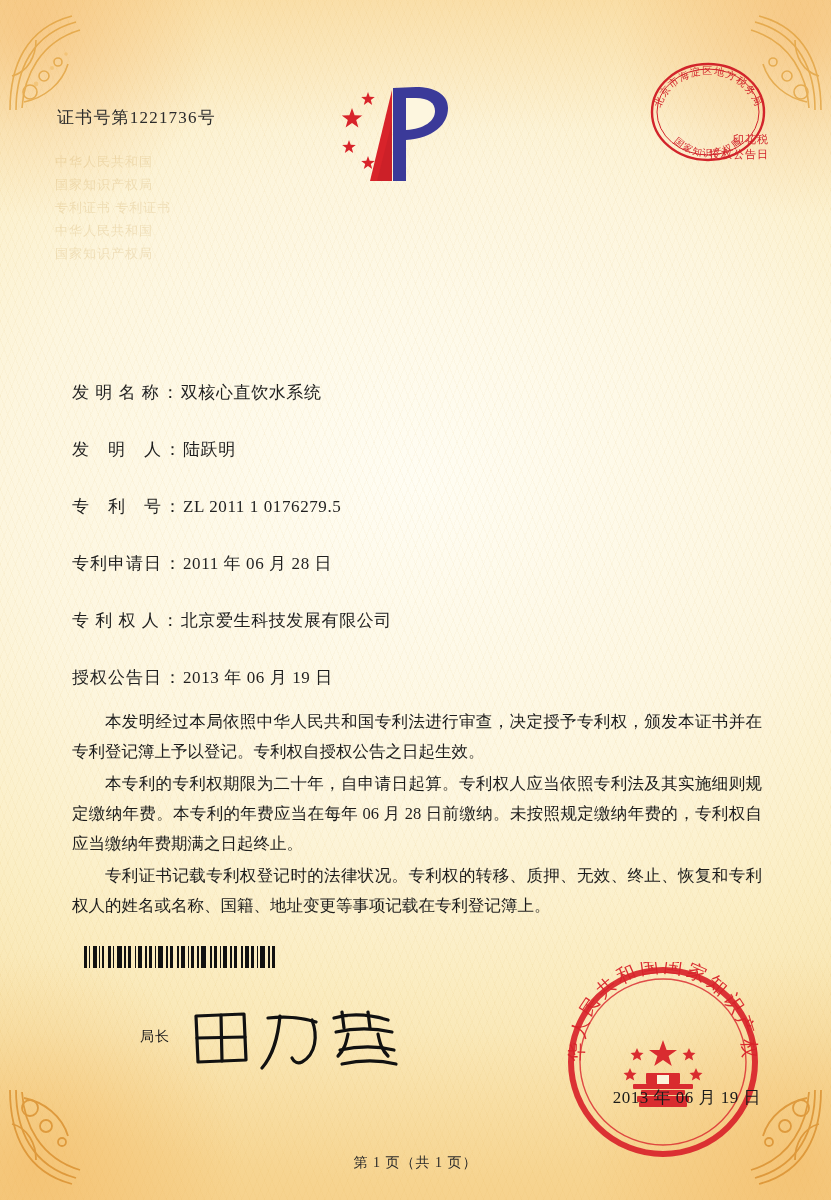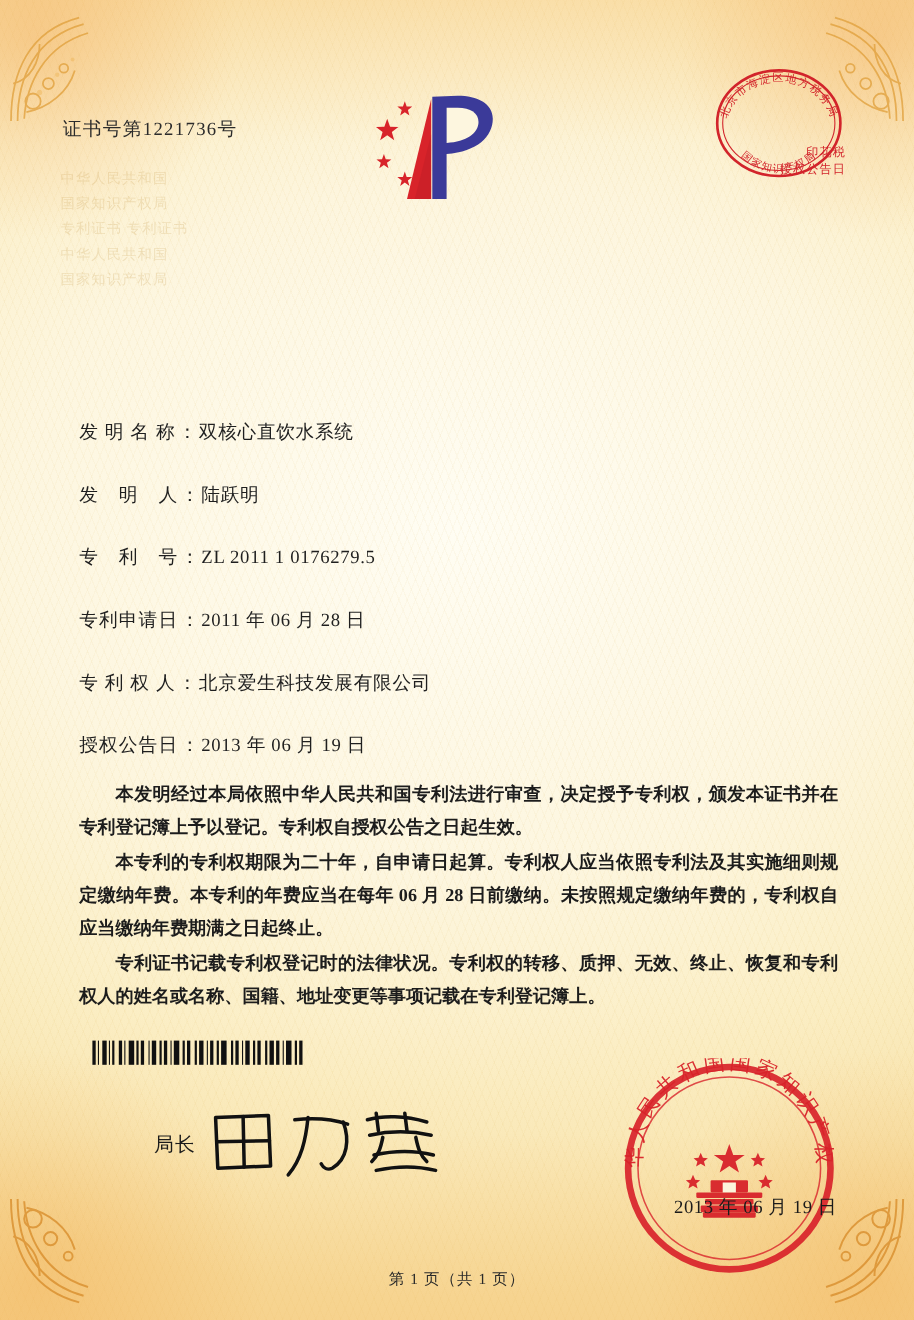--- a/index.html
+++ b/index.html
@@ -137,21 +137,20 @@
   
   .body-text {
     position: absolute;
     left: 72px;
     top: 707px;
     width: 690px;
     font-size: 16.5px;
     line-height: 30px;
     color: #1c1c1c;
     text-align: justify;
-    font-weight: bold;
   }
   .body-text p {
     margin: 0 0 2px 0;
     text-indent: 33px;
   }
 
   
   .barcode {
     position: absolute;
     left: 84px;
@@ -165,21 +164,21 @@
     display: block;
     background: #111;
     height: 100%;
   }
 
   
   .sig-label {
     position: absolute;
     left: 140px;
     top: 1028px;
-    font-size: 18px;
+    font-size: 14px;
     color: #1b1b1b;
     letter-spacing: 1px;
   }
   .signature {
     position: absolute;
     left: 182px;
     top: 1002px;
     width: 230px;
     height: 72px;
   }

